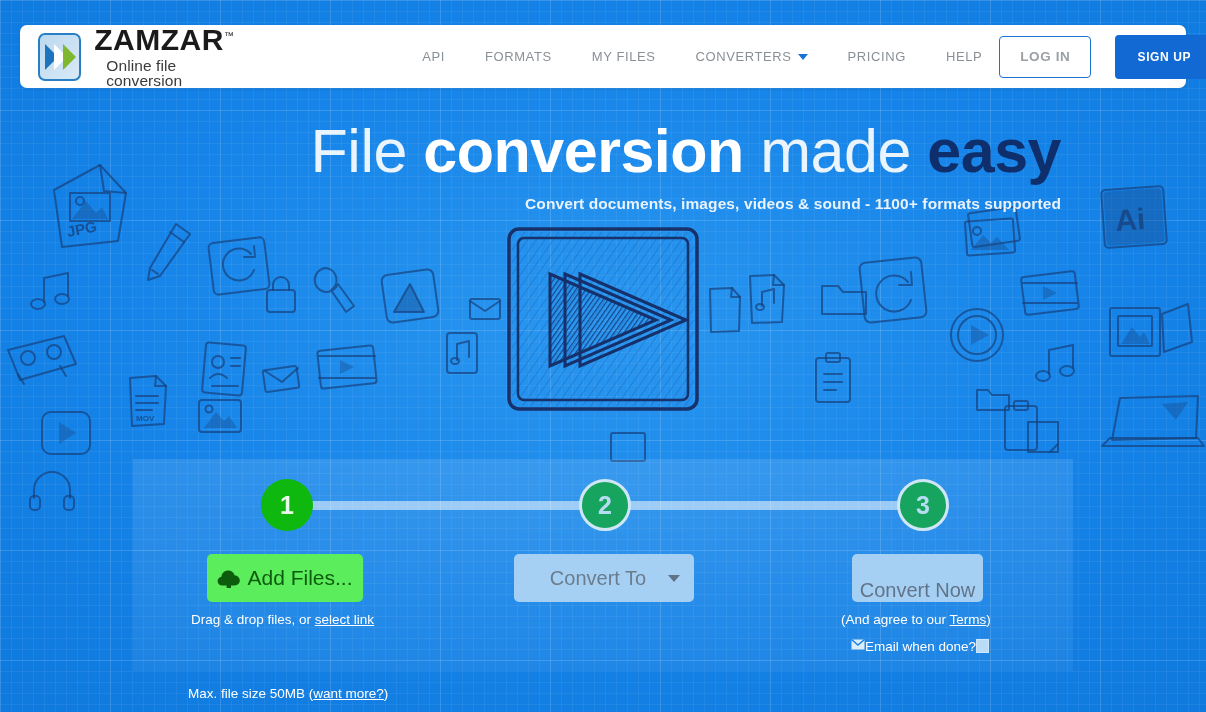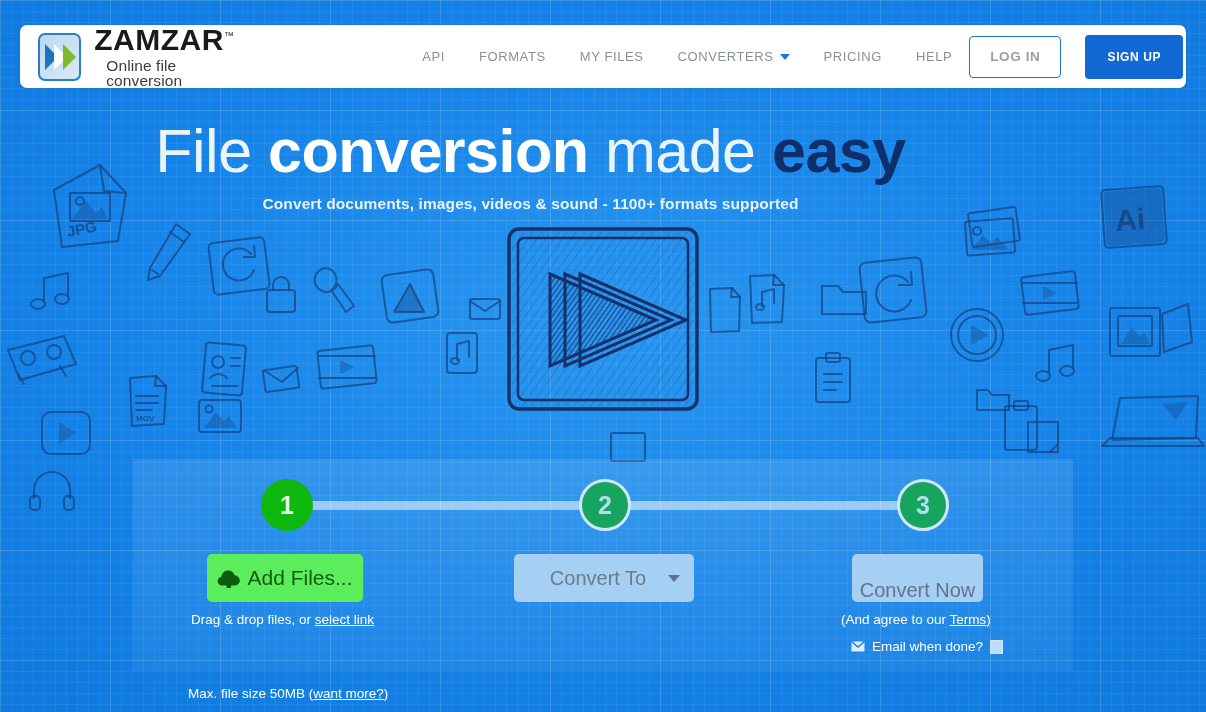--- a/index.html
+++ b/index.html
@@ -54,21 +54,21 @@
   #logo-text { line-height: 1; }
   #logo-word {
     font-size: 30px; font-weight: bold; letter-spacing: .5px;
     color: #1a1a1a; position: relative; display: inline-block;
   }
   #logo-tm { font-size: 10px; vertical-align: super; color: #1a1a1a; font-weight: normal; }
   #logo-tag {
     font-size: 15.5px; color: #3a3a3a; margin-top: 3px; letter-spacing: .1px; margin-left: 12px;
   }
 
-  #nav { display: flex; align-items: flex-start; margin-left: 166px; gap: 0; }
+  #nav { display: flex; align-items: flex-start; margin-left: 166px; gap: 6px; }
   .nav-item {
     font-size: 13px; letter-spacing: .6px; color: #8a9097;
     padding: 0 17px; text-decoration: none; white-space: nowrap;
     display: flex; align-items: center; gap: 6px; cursor: pointer;
   }
   .caret {
     width: 0; height: 0;
     border-left: 5px solid transparent; border-right: 5px solid transparent;
     border-top: 6px solid #1b74d4; display: inline-block;
   }
@@ -78,21 +78,21 @@
     background: #fff; color: #9aa0a6; font-size: 13.5px; letter-spacing: .6px;
     display: flex; align-items: center; justify-content: center; cursor: pointer;
   }
   #signup-btn {
     width: 98px; height: 44px; border: none; border-radius: 4px;
     background: #1269d3; color: #fff; font-size: 12px; letter-spacing: .6px;
     display: flex; align-items: center; justify-content: center; cursor: pointer;
   }
 
   
-  #hero { position: absolute; left: 0; top: 120px; width: 1061px; text-align: center; }
+  #hero { position: absolute; left: 0; top: 120px; width: 1061px; text-align: right; }
   #hero-title {
     font-size: 61px; line-height: 1.04; white-space: nowrap;
     letter-spacing: -.5px;
   }
   .t-light { color: #eaf4fd; font-weight: 300; font-family: "Liberation Sans", sans-serif; }
   .t-bold  { color: #ffffff; font-weight: bold; }
   .t-dark  { color: #0e2f6b; font-weight: bold; }
   #hero-sub {
     margin-top: 12px; font-size: 15.5px; font-weight: bold; color: #e9f3fd;
     letter-spacing: .1px;
@@ -148,21 +148,21 @@
     position: absolute; left: 719px; top: 0;
     width: 131px; height: 48px; border-radius: 5px; border: none;
     background: #a5d0f4; color: #61748a; font-size: 20px;
     display: flex; align-items: flex-end; justify-content: center; cursor: pointer;
   }
 
   .hint { position: absolute; font-size: 13.5px; color: #ffffff; white-space: nowrap; }
   #hint-1 { left: 58px; top: 58px; }
   #hint-2 { left: 55px; top: 96px; margin-top: 36px; }
   #terms-line { left: 708px; top: 58px; }
-  #email-line { left: 718px; top: 85px; display: flex; align-items: center; gap: 7px; }
+  #email-line { left: 718px; top: 85px; display: flex; align-items: flex-start; }
   .lnk { text-decoration: underline; color: #ffffff; cursor: pointer; }
   #email-checkbox {
     width: 13px; height: 14px; background: #b9dcf7; display: inline-block;
     border: 1px solid #cfe7fa; cursor: pointer;
   }
   #email-icon { font-size: 12px; color: #dceefc; }
 </style>
 </head>
 <body>
 

